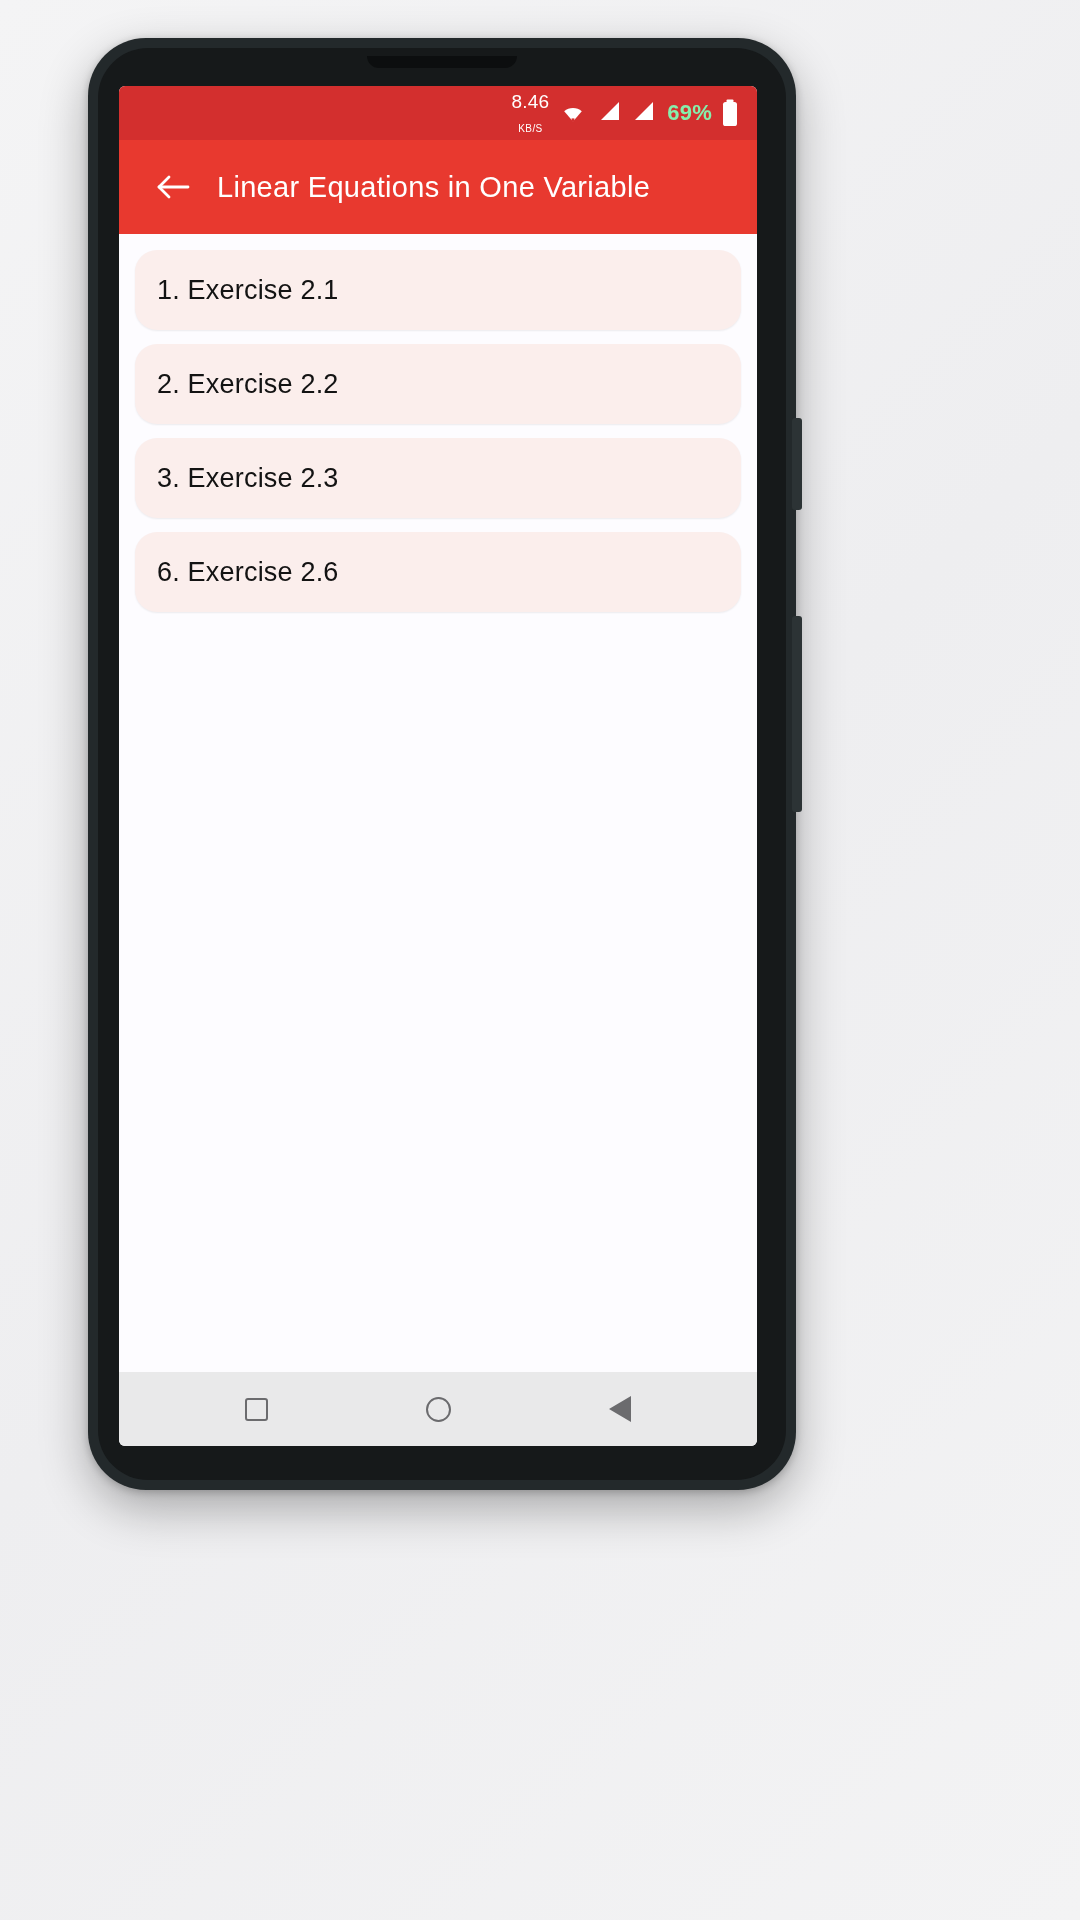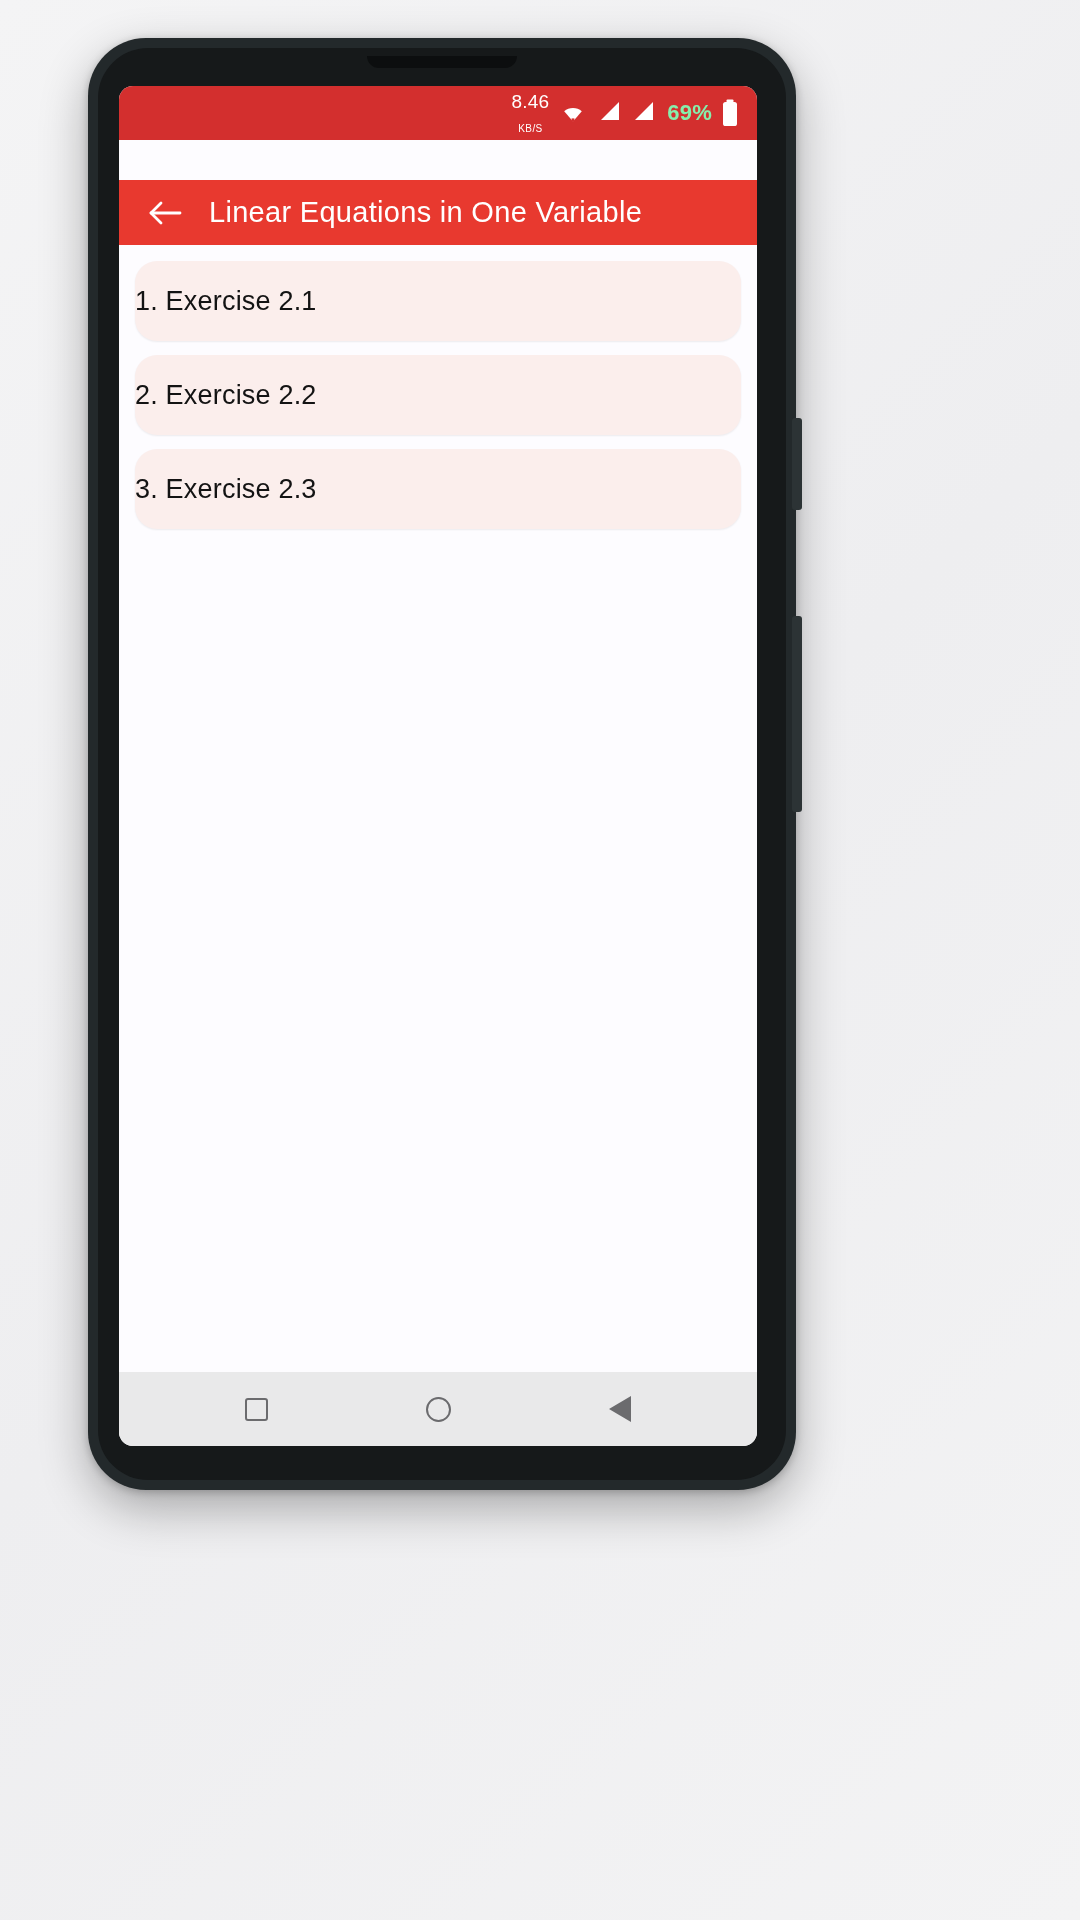--- a/index.html
+++ b/index.html
@@ -50,21 +50,21 @@
   }
   #btn-vol { top:380px; height:92px; }
   #btn-pow { top:578px; height:196px; }
 
   
   #screen {
     position:absolute;
     left:31px; top:48px;
     width:638px; height:1360px;
     background:#fdfcff;
-    border-radius:14px;
+    border-radius:6px;
     overflow:hidden;
     display:flex; flex-direction:column;
   }
 
   
   #statusbar {
     flex:0 0 auto;
     height:54px;
     background:#d32f2e;
     display:flex; align-items:center; justify-content:flex-end;
@@ -85,26 +85,25 @@
   .sig { display:block; }
   #batt-pct {
     color:#86efac; font-size:22px; font-weight:700; letter-spacing:.2px;
     margin-left:2px;
   }
   #batt-ic svg { display:block; }
 
   
   #appbar {
     flex:0 0 auto;
-    height:65px;
+    height:94px;
     background:#e8392f;
     display:flex; align-items:center;
-    padding-left:24px;
+    padding-left:32px;
     gap:20px;
-    margin-top:40px;
   }
   #back-btn {
     width:46px; height:46px;
     display:flex; align-items:center; justify-content:center;
     cursor:pointer;
   }
   #appbar-title {
     color:#ffffff;
     font-size:29px;
     letter-spacing:.3px;
@@ -117,20 +116,21 @@
     background:#fdfcff;
     padding:16px 8px 0 8px;
     overflow:hidden;
   }
   .card {
     margin:0 8px 14px 8px;
     height:80px;
     background:#fbeeec;
     border-radius:22px;
     display:flex; align-items:center;
+    padding-left:22px;
     box-shadow:0 1px 2px rgba(0,0,0,.07);
     cursor:pointer;
   }
   .card-label {
     font-size:27px;
     color:#131313;
     letter-spacing:.2px;
   }
 
   
@@ -226,20 +226,23 @@
       <div id="list">
         <div class="card">
           <span class="card-label">1. Exercise 2.1</span>
         </div>
         <div class="card">
           <span class="card-label">2. Exercise 2.2</span>
         </div>
         <div class="card">
           <span class="card-label">3. Exercise 2.3</span>
         </div>
+        <div class="card">
+          <span class="card-label">6. Exercise 2.6</span>
+        </div>
       </div>
 
       <div id="navbar">
         <div class="nav-btn">
           <div class="nav-sq"></div>
         </div>
         <div class="nav-btn">
           <div class="nav-ci"></div>
         </div>
         <div class="nav-btn">

